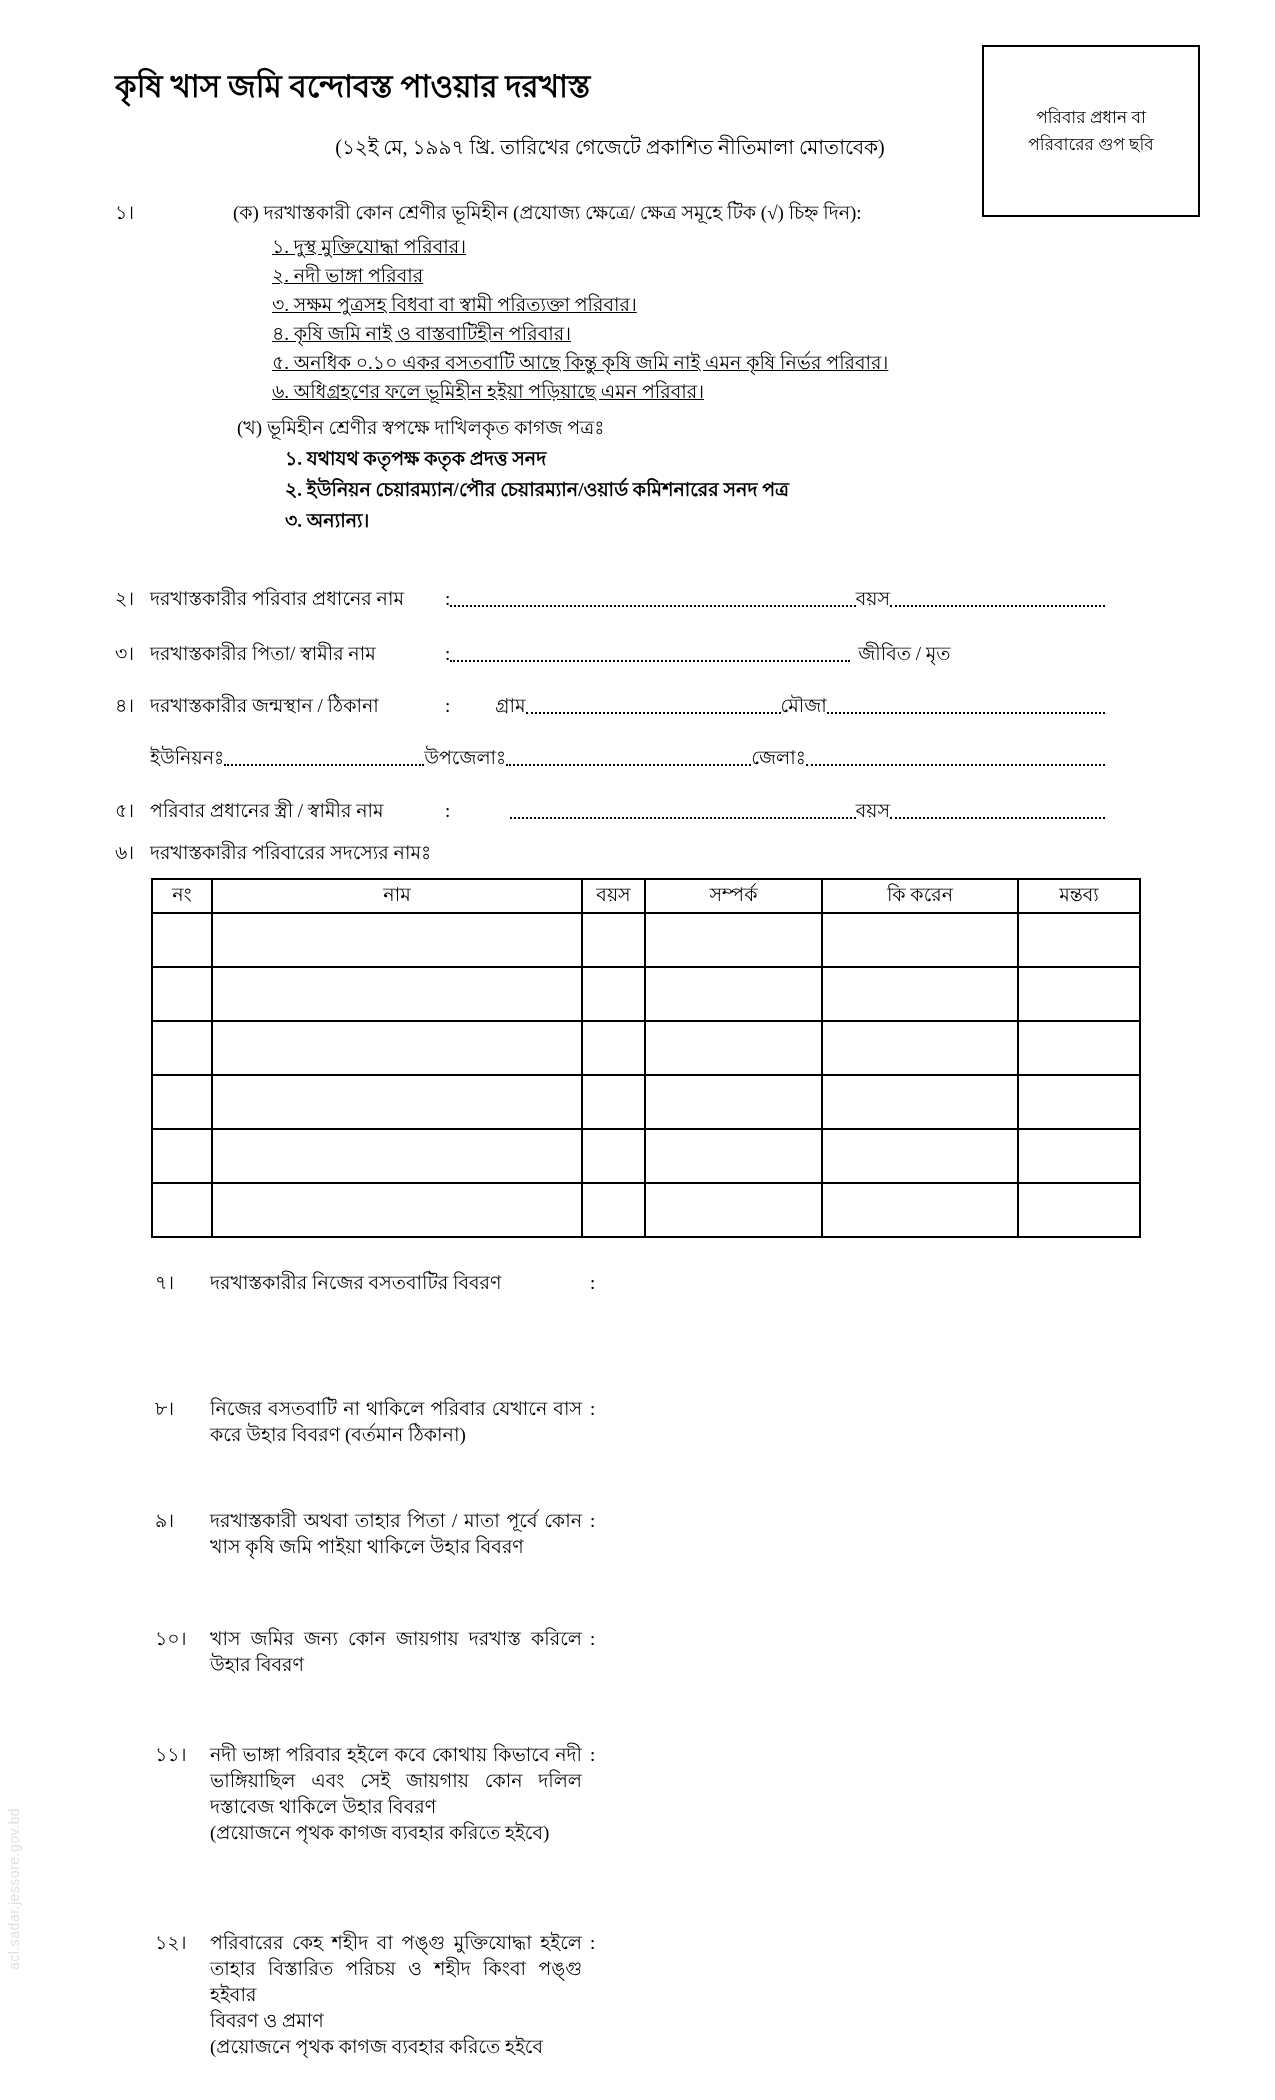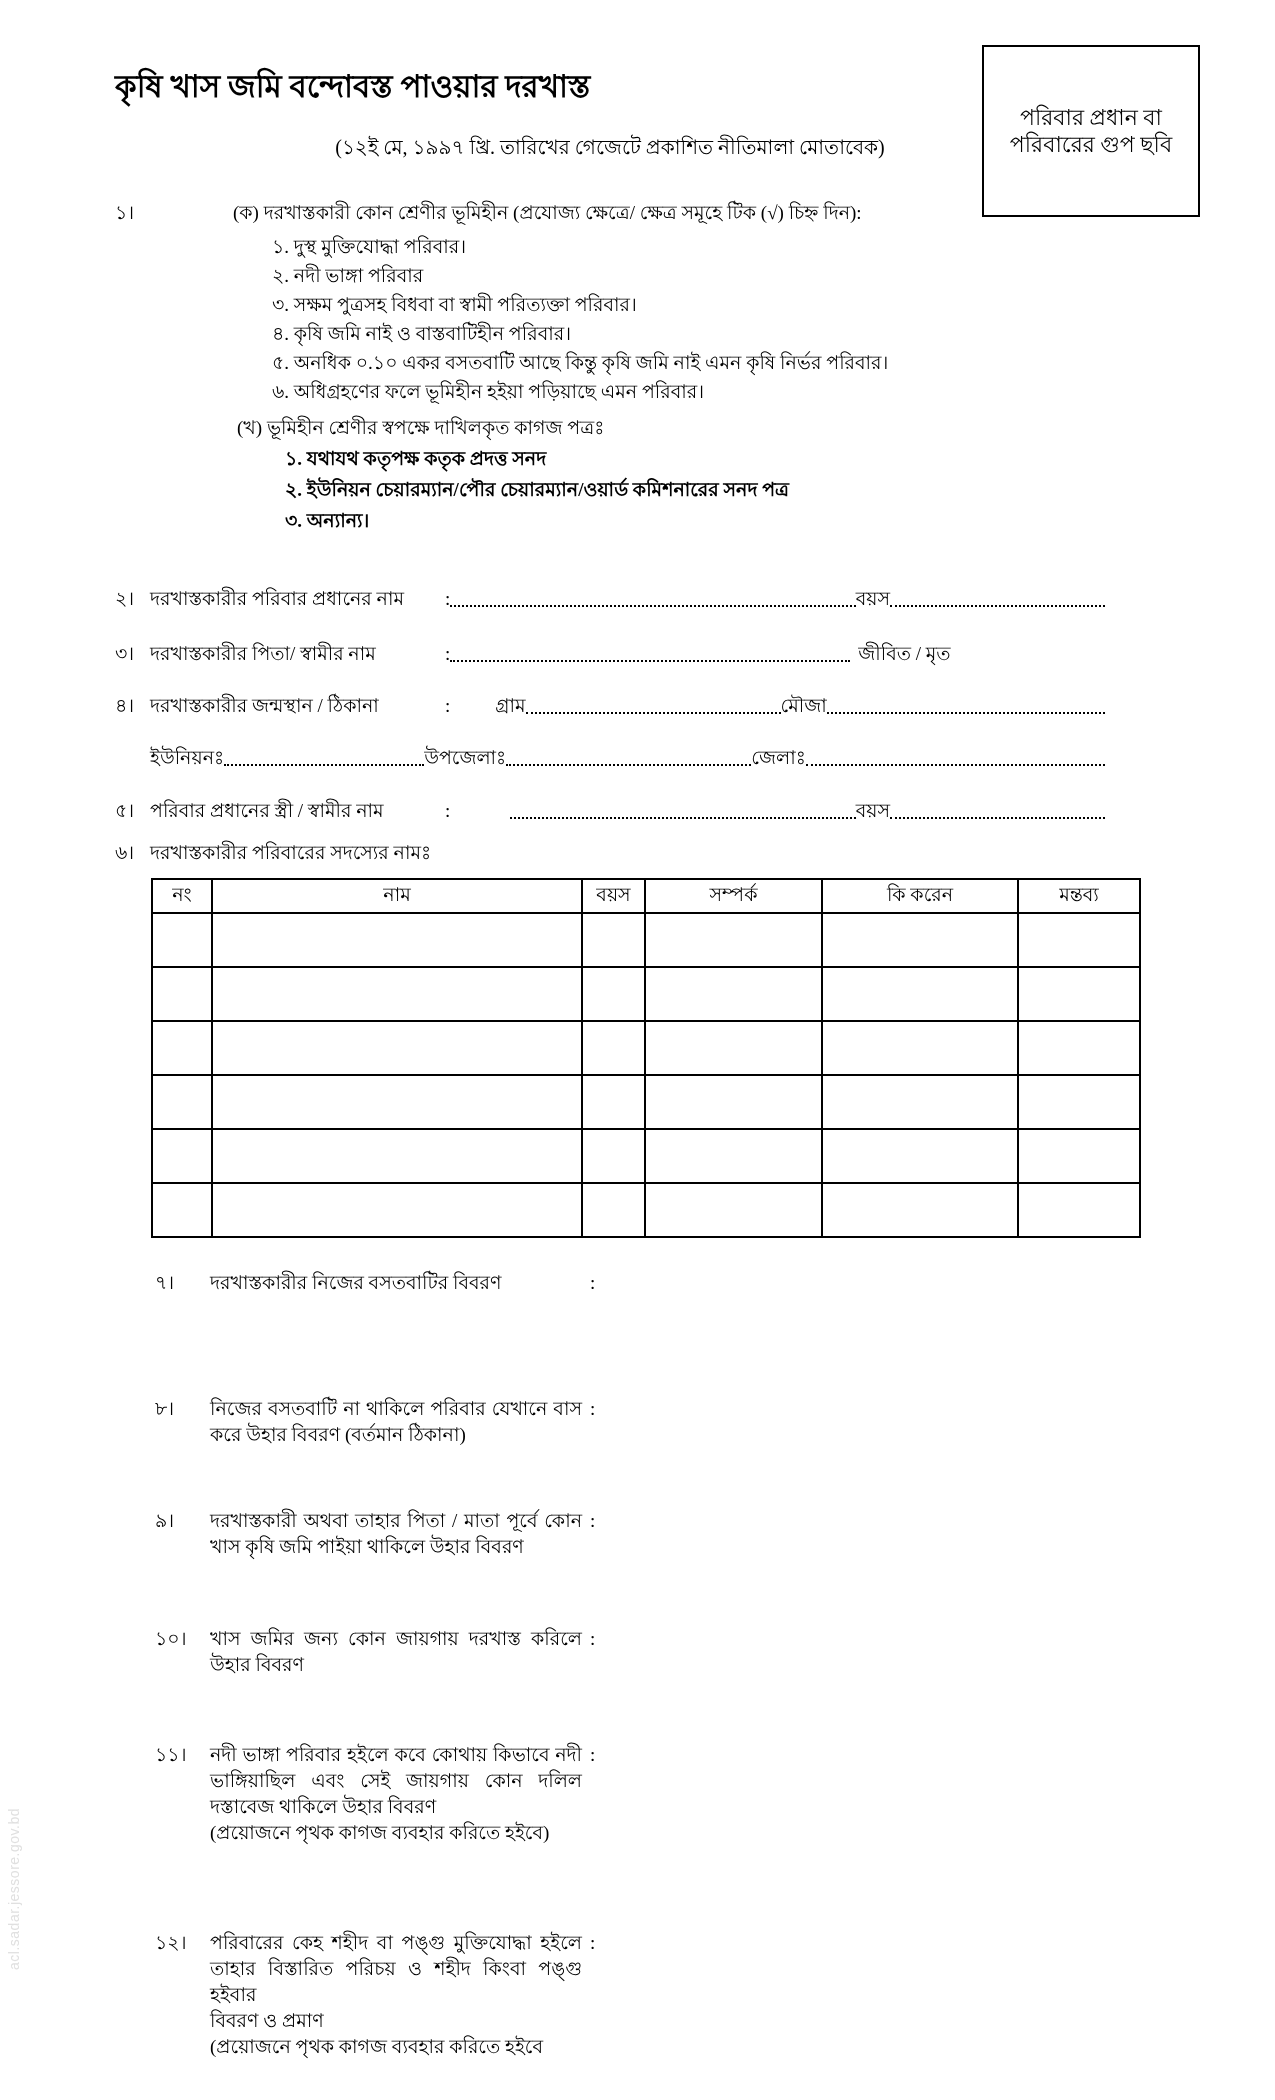--- a/index.html
+++ b/index.html
@@ -10,27 +10,27 @@
   }
   .content { padding:0 170px 0 115px; }
 
   .title { font-size:31px; font-weight:bold; text-align:left; margin:68px 0 0 0; line-height:38px; }
   .subtitle { font-size:20px; text-align:center; margin:28px 0 0 0; line-height:26px; }
 
   .photo-box {
     position:absolute; left:982px; top:45px; width:218px; height:172px;
     border:2px solid #000; box-sizing:border-box;
     display:flex; flex-direction:column; align-items:center; justify-content:center;
-    font-size:22px; line-height:27px; text-align:center;
+    font-size:17px; line-height:27px; text-align:center;
   }
 
   .sec1 { display:flex; margin-top:38px; line-height:30px; }
   .sec1-num { width:118px; flex-shrink:0; }
   .sec1-body { flex:1; }
-  .ka-items { margin:4px 0 0 39px; line-height:29px; }
+  .ka-items { margin:4px 0 0 39px; line-height:29px;text-decoration:underline; }
   .kha-head { margin:6px 0 0 4px; line-height:31px; }
   .kha-items { margin:0 0 4px 52px; line-height:31px;font-weight:bold; }
 
   .field-row { display:flex; align-items:flex-end; line-height:26px; }
   .fnum { width:35px; flex-shrink:0; }
   .flabel { width:295px; flex-shrink:0; }
   .colon { flex-shrink:0; }
   .lead { border-bottom:2px dotted #000; height:1px; margin-bottom:5px; }
   .lead-flex { flex:1; }
   .row2 { margin-top:46px; }

